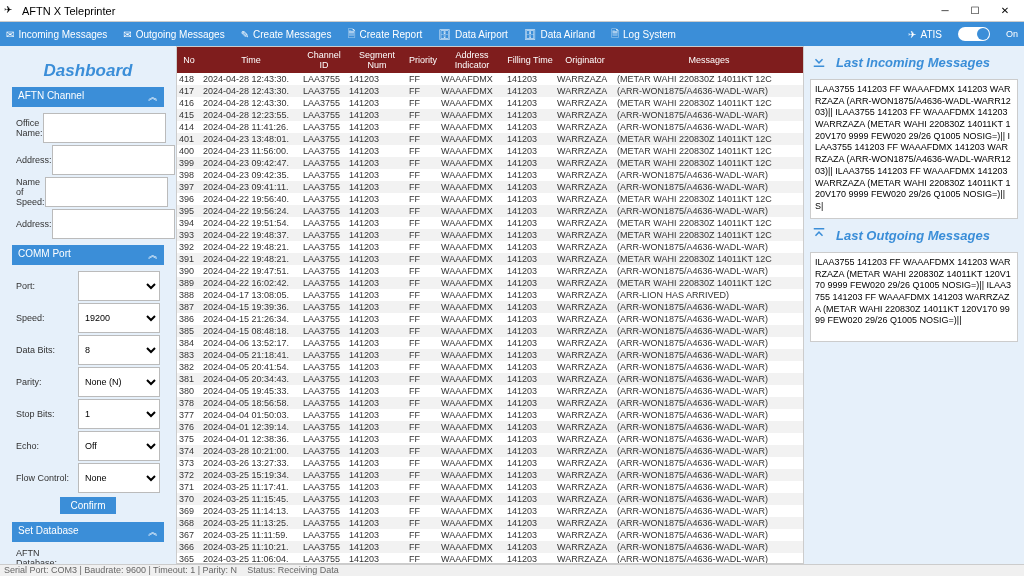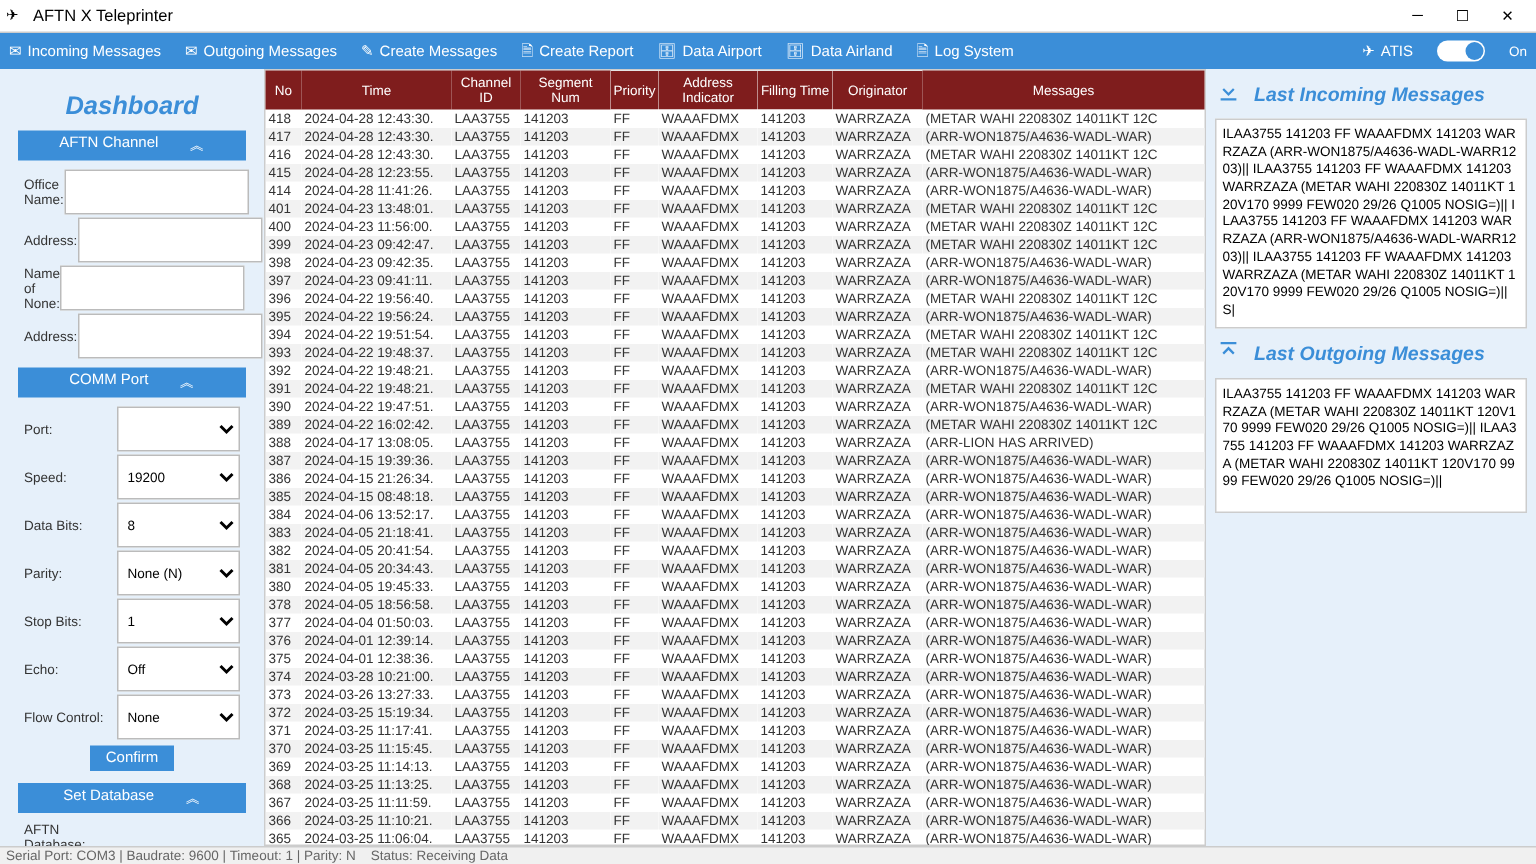--- a/index.html
+++ b/index.html
@@ -9,21 +9,21 @@
 .titlebar .title { flex: 1; font-size: 11px; }
 .titlebar .winbtn { width: 30px; height: 22px; display: flex; align-items: center; justify-content: center; cursor: pointer; font-size: 10px; }
 .toolbar { height: 24px; background: #3b8ed8; display: flex; align-items: center; padding: 0 6px; gap: 16px; }
 .toolbar .tbtn { color: #fff; font-size: 10px; display: flex; align-items: center; gap: 4px; cursor: pointer; }
 .toolbar .spacer { flex: 1; }
 .toolbar .toggle { width: 32px; height: 14px; background: #fff; border-radius: 7px; position: relative; }
 .toolbar .toggle::after { content: ''; position: absolute; right: 1px; top: 1px; width: 12px; height: 12px; background: #3b8ed8; border-radius: 6px; }
 .main { display: flex; height: 518px; }
 .left { width: 176px; background: #e6f0fa; padding: 12px; display: flex; flex-direction: column; gap: 3px; overflow: hidden; }
 .dash { color: #3b8ed8; font-size: 17px; font-style: italic; font-weight: bold; text-align: center; padding: 3px 0; }
-.panel-hdr { background: #3b8ed8; color: #fff; padding: 3px 6px; font-size: 10px; display: flex; justify-content: center; cursor: pointer; gap: 21px; }
+.panel-hdr { background: #3b8ed8; color: #fff; padding: 3px 6px; font-size: 10px; display: flex; justify-content: space-between; cursor: pointer; gap: 21px; }
 .panel-body { background: #e6f0fa; padding: 2px 0; }
 .field { display: flex; align-items: center; padding: 1px 4px; font-size: 9px; color: #333; }
 .field label { width: 62px; }
 .field input, .field select { flex: 1; border: 1px solid #bbb; padding: 1px 2px; font-size: 9px; height: 30px; background: #fff; }
 .btn { background: #3b8ed8; color: #fff; border: none; padding: 3px 10px; font-size: 10px; cursor: pointer; margin: 3px auto; display: block; }
 .btn-wide { width: 160px; font-weight: bold; }
 .ro { display: flex; font-size: 9px; padding: 1px 4px; }
 .ro label { width: 70px; border: 1px solid #ccc; border-right: none; padding: 1px 2px; background: #f9a8d4; }
 .ro span { flex: 1; border: 1px solid #ccc; padding: 1px 2px; background: #7dd3fc; }
 .center { flex: 1; overflow: auto; border: 1px solid #ccc; }
@@ -106,21 +106,21 @@
     <div class="panel-body">
       <div class="field">
           <label>Office Name:</label>
           <input style="">
         </div>
       <div class="field">
           <label>Address:</label>
           <input style="">
         </div>
       <div class="field">
-          <label>Name of None:</label>
+          <label>Name of Speed:</label>
           <input style="">
         </div>
       <div class="field">
           <label>Address:</label>
           <input style="">
         </div>
     </div>
 
     <div class="panel-hdr">
         <span>COMM Port</span>

